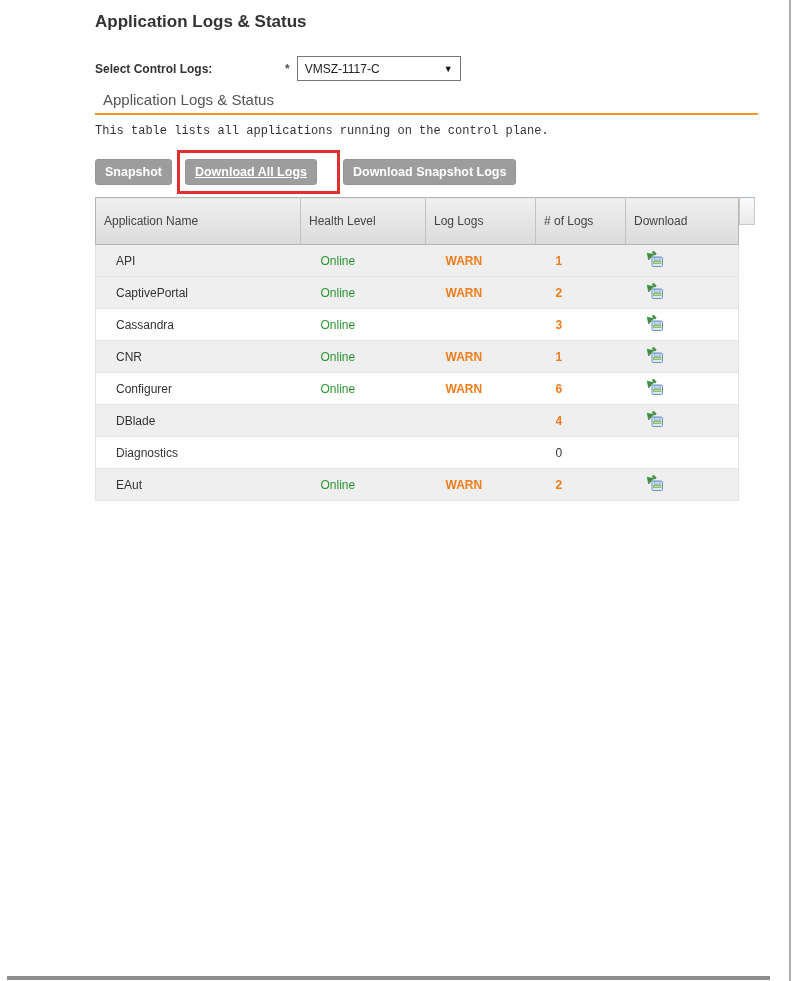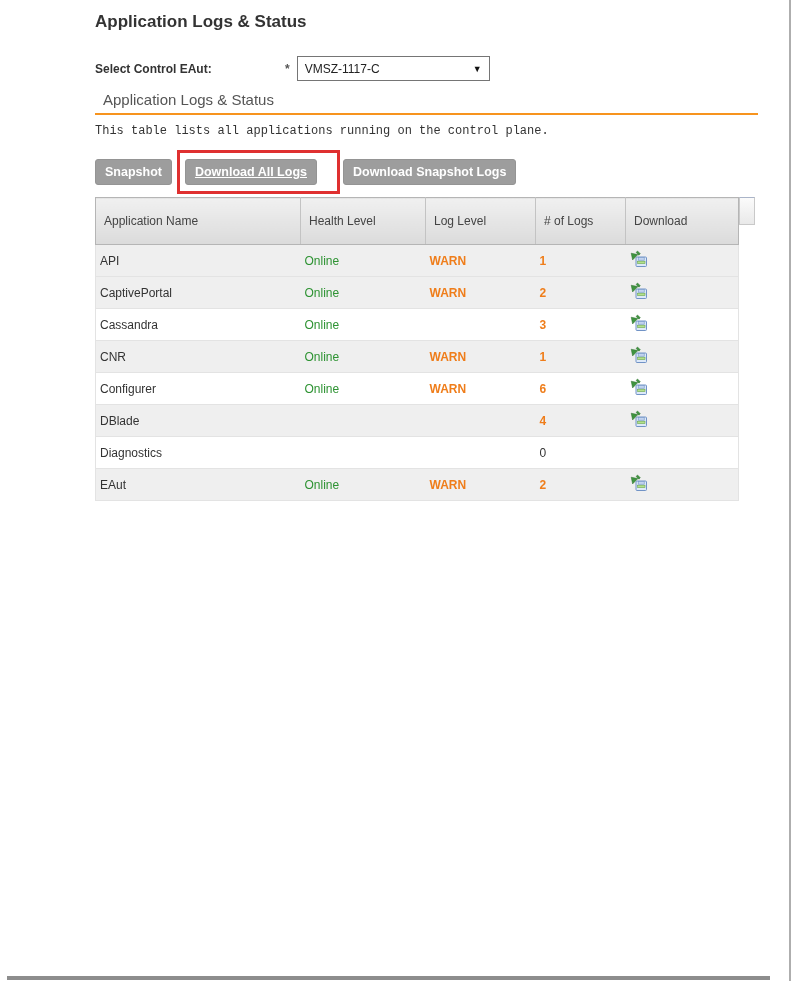--- a/index.html
+++ b/index.html
@@ -12,21 +12,21 @@
   .window-bottom-border { position:absolute; left:7px; bottom:1px; width:763px; height:4px; background:#8d8d8d; }
 
   .content { position:absolute; left:95px; top:10px; width:663px; }
 
   .page-title { font-size:17px; font-weight:bold; color:#333; margin:2px 0 24px 0; }
 
   .control-row { display:flex; align-items:center; margin:0 0 10px 0; height:25px; }
   .control-label { font-size:12px; font-weight:bold; color:#333; width:190px; }
   .required-marker { font-size:12px; font-weight:bold; color:#555; margin-right:7px; }
   .select-box {
-    width:193px; height:25px; border:1px solid #757575; background:#fff;
+    width:164px; height:25px; border:1px solid #757575; background:#fff;
     display:flex; align-items:center; justify-content:space-between;
     padding:0 7px; font-size:12px; color:#222; cursor:pointer;
   }
   .select-caret { font-size:9px; color:#111; }
 
   .section-title { font-size:15px; color:#555; margin:4px 0 5px 8px; }
   .accent-divider { height:2px; width:663px; border:none; margin:0 0 0 0; }
   .section-description { font-size:12px; color:#333; margin:9px 0 12px 0;font-family:Liberation Mono, monospace; }
 
   .toolbar { display:flex; align-items:center; margin:0 0 3px 0; min-height:38px; }
@@ -42,21 +42,21 @@
   table.app-table { border-collapse:collapse; width:643px; font-size:12px; table-layout:fixed; }
   table.app-table th {
     background:linear-gradient(#f0f0f0,#dbdbdb);
     border-top:1px solid #b5b5b5; border-bottom:1px solid #b5b5b5;
     border-right:1px solid #c3c3c3;
     font-weight:normal; color:#444; text-align:left; padding:16px 8px; height:27px; cursor:pointer;
   }
   table.app-table th:first-child { border-left:1px solid #b5b5b5; }
   table.app-table th:last-child  { border-right:1px solid #b5b5b5; }
   table.app-table td {
-    padding:0 4px; height:32px; border-bottom:1px solid #e3e3e3; color:#333; vertical-align:middle;margin-top:40px;
+    padding:0 20px; height:32px; border-bottom:1px solid #e3e3e3; color:#333; vertical-align:middle;margin-top:40px;
   }
   table.app-table td:first-child { border-left:1px solid #e3e3e3; }
   table.app-table td:last-child  { border-right:1px solid #e3e3e3; }
   tbody tr { background:#ffffff; }
   tbody tr:nth-child(even) { background:#efefef; }
   tbody tr:first-child { background:#efefef; }
   td.health { }
   td.level  { font-weight:bold; }
   td.count  { font-weight:bold; }
   td.count.zero { font-weight:normal; }
@@ -74,21 +74,21 @@
   col.c-action { width:113px; }
 </style>
 </head>
 <body>
 
 <div class="content">
 
   <h1 class="page-title">Application Logs &amp; Status</h1>
 
   <div class="control-row">
-    <span class="control-label">Select Control EAut:</span>
+    <span class="control-label">Select Control Logs:</span>
     <span class="required-marker">*</span>
     <div class="select-box">
       <span>VMSZ-1117-C</span>
       <span class="select-caret">▼</span>
     </div>
   </div>
 
   <div class="section-title">Application Logs &amp; Status</div>
   <hr class="accent-divider" style="background: rgb(247, 148, 30);">
   <div class="section-description">This table lists all applications running on the control plane.</div>
@@ -107,21 +107,21 @@
         <col class="c-name">
           <col class="c-health">
           <col class="c-level">
           <col class="c-count">
           <col class="c-action">
       </colgroup>
       <thead>
           <tr>
             <th>Application Name</th>
             <th>Health Level</th>
-            <th>Log Level</th>
+            <th>Log Logs</th>
             <th># of Logs</th>
             <th>Download</th>
           </tr>
         </thead>
       <tbody>
           <tr>
             <td>API</td>
             <td class="health" style="color: rgb(46, 147, 51);">Online</td>
             <td class="level" style="color: rgb(239, 125, 26);">WARN</td>
             <td class="count" style="color: rgb(239, 125, 26);">1</td>

